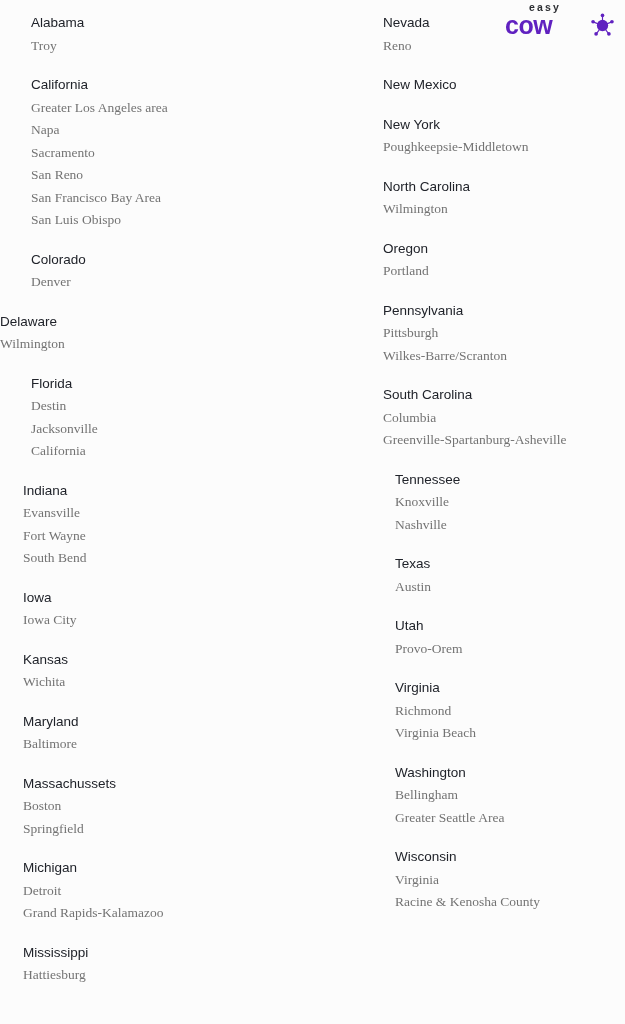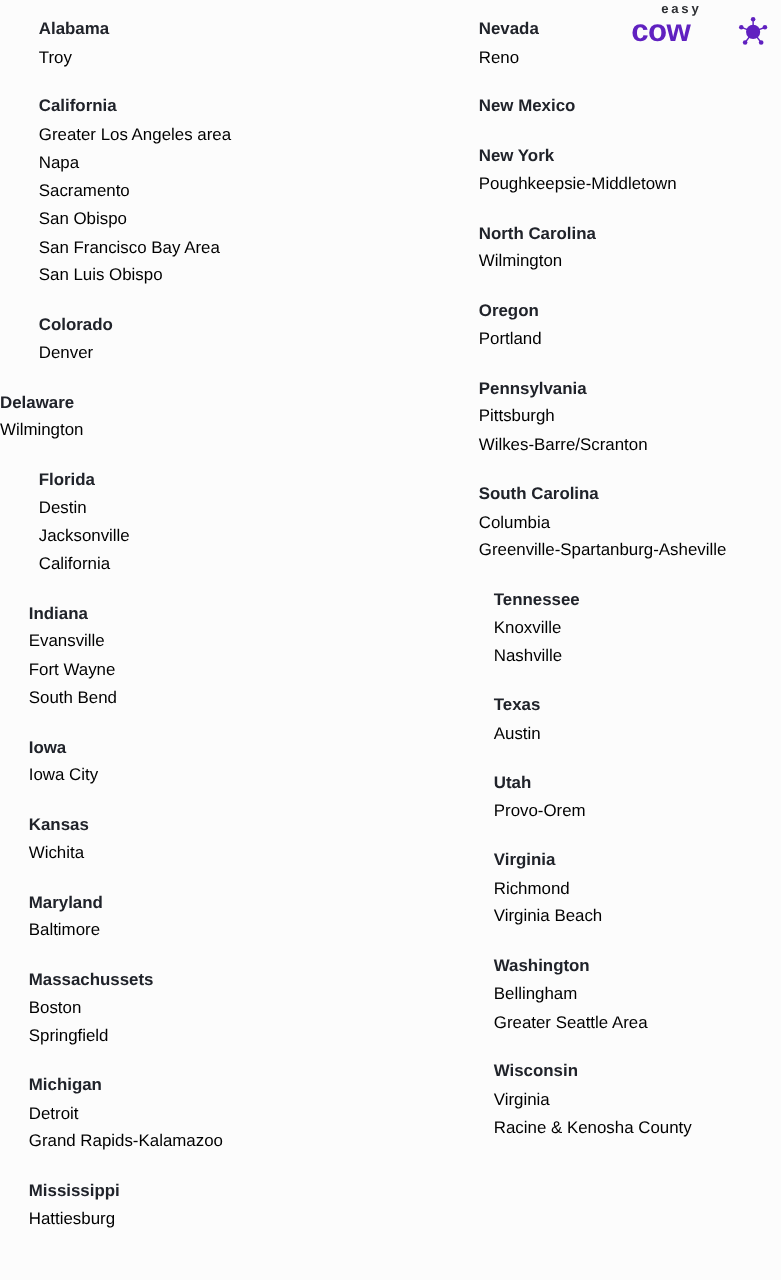--- a/index.html
+++ b/index.html
@@ -65,31 +65,32 @@
     top: 0;
   }
   #col-left  { left: 0;   width: 360px; }
   #col-right { left: 360px; width: 265px; }
 
   .state-group {
     margin-bottom: 17px;
   }
   .state-name {
     font-size: 13.5px;
-    font-weight: 700;
+    font-weight: 400;
     color: #20232a;
     line-height: 22.5px;
     white-space: nowrap;
   }
   .city {
     font-size: 13.5px;
     font-weight: 400;
-    color: #000000;
+    color: #737373;
     line-height: 22.5px;
     white-space: nowrap;
+    font-family: Liberation Serif, serif;
   }
 </style>
 </head>
 <body>
 
 <div id="logo">
   <span class="logo-easy">easy</span>
   <span class="logo-word">
     <span class="lw-a">cow</span>
     <svg class="logo-mark" viewBox="0 0 40 40">
@@ -116,21 +117,21 @@
 <div class="column" id="col-left">
     <div class="state-group" style="padding-left: 31px; margin-top: 12px;">
       <div class="state-name">Alabama</div>
       <div class="city">Troy</div>
     </div>
     <div class="state-group" style="padding-left: 31px;">
       <div class="state-name">California</div>
       <div class="city">Greater Los Angeles area</div>
       <div class="city">Napa</div>
       <div class="city">Sacramento</div>
-      <div class="city">San Obispo</div>
+      <div class="city">San Reno</div>
       <div class="city">San Francisco Bay Area</div>
       <div class="city">San Luis Obispo</div>
     </div>
     <div class="state-group" style="padding-left: 31px;">
       <div class="state-name">Colorado</div>
       <div class="city">Denver</div>
     </div>
     <div class="state-group" style="">
       <div class="state-name">Delaware</div>
       <div class="city">Wilmington</div>

